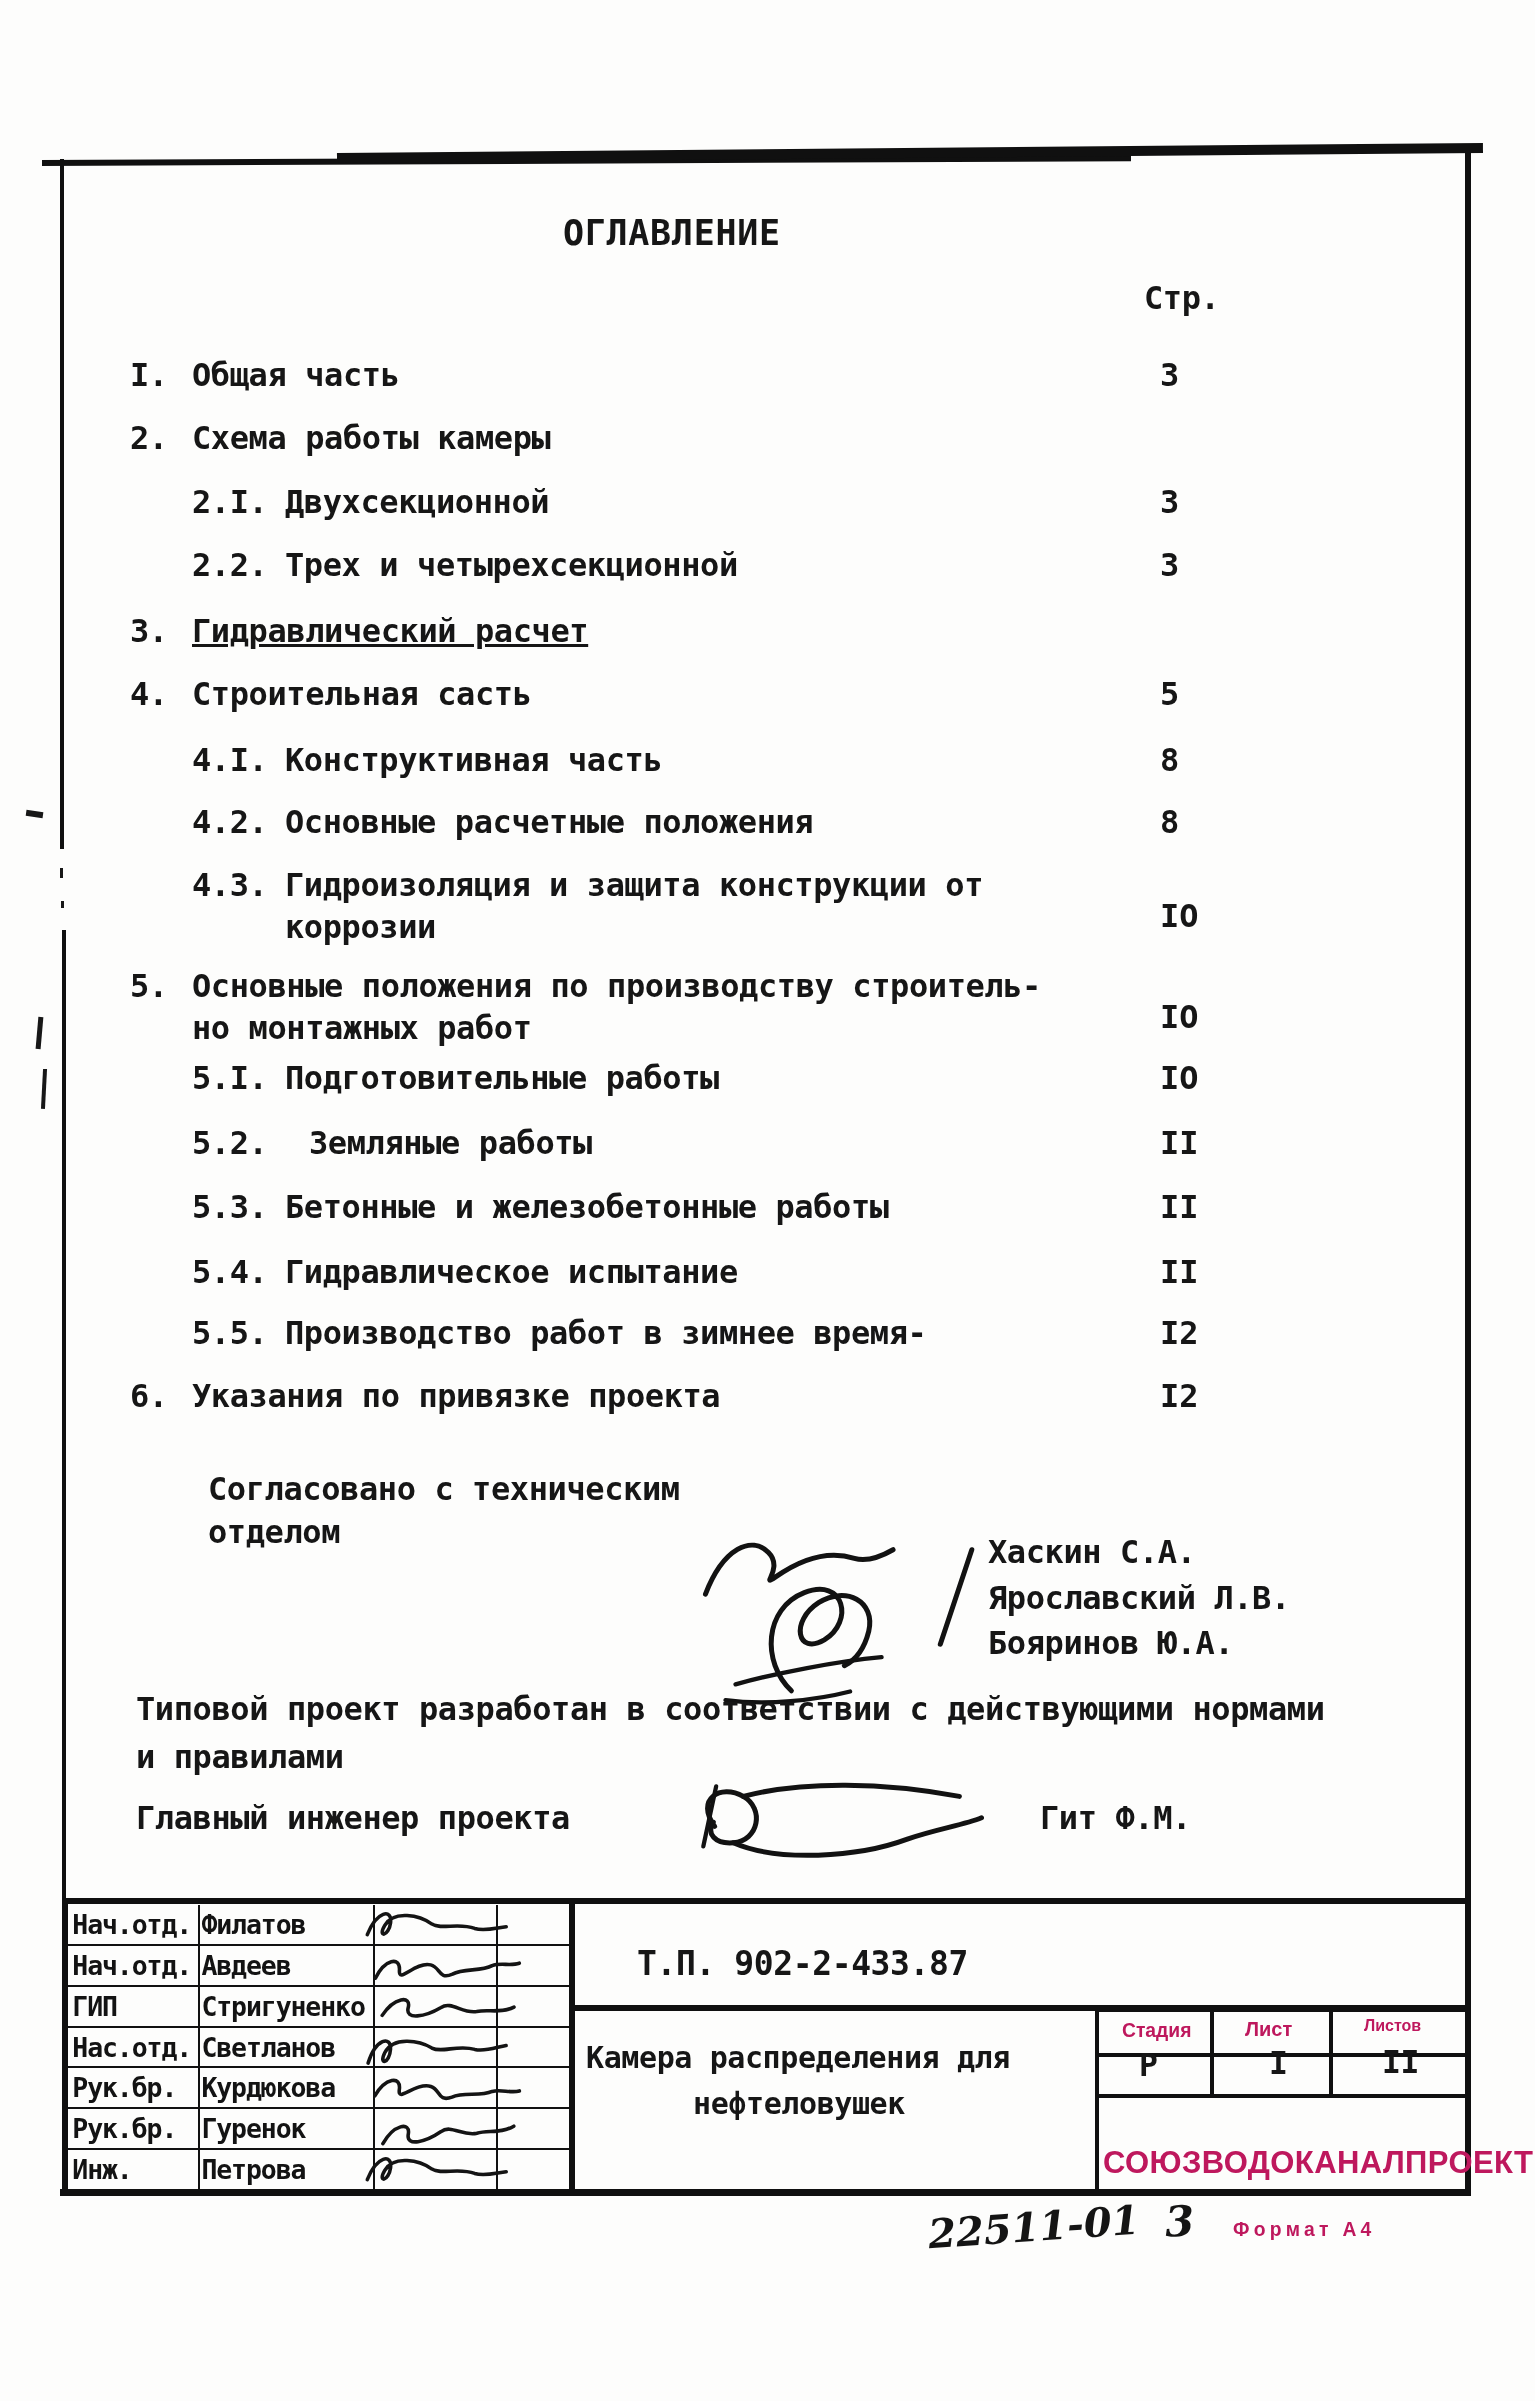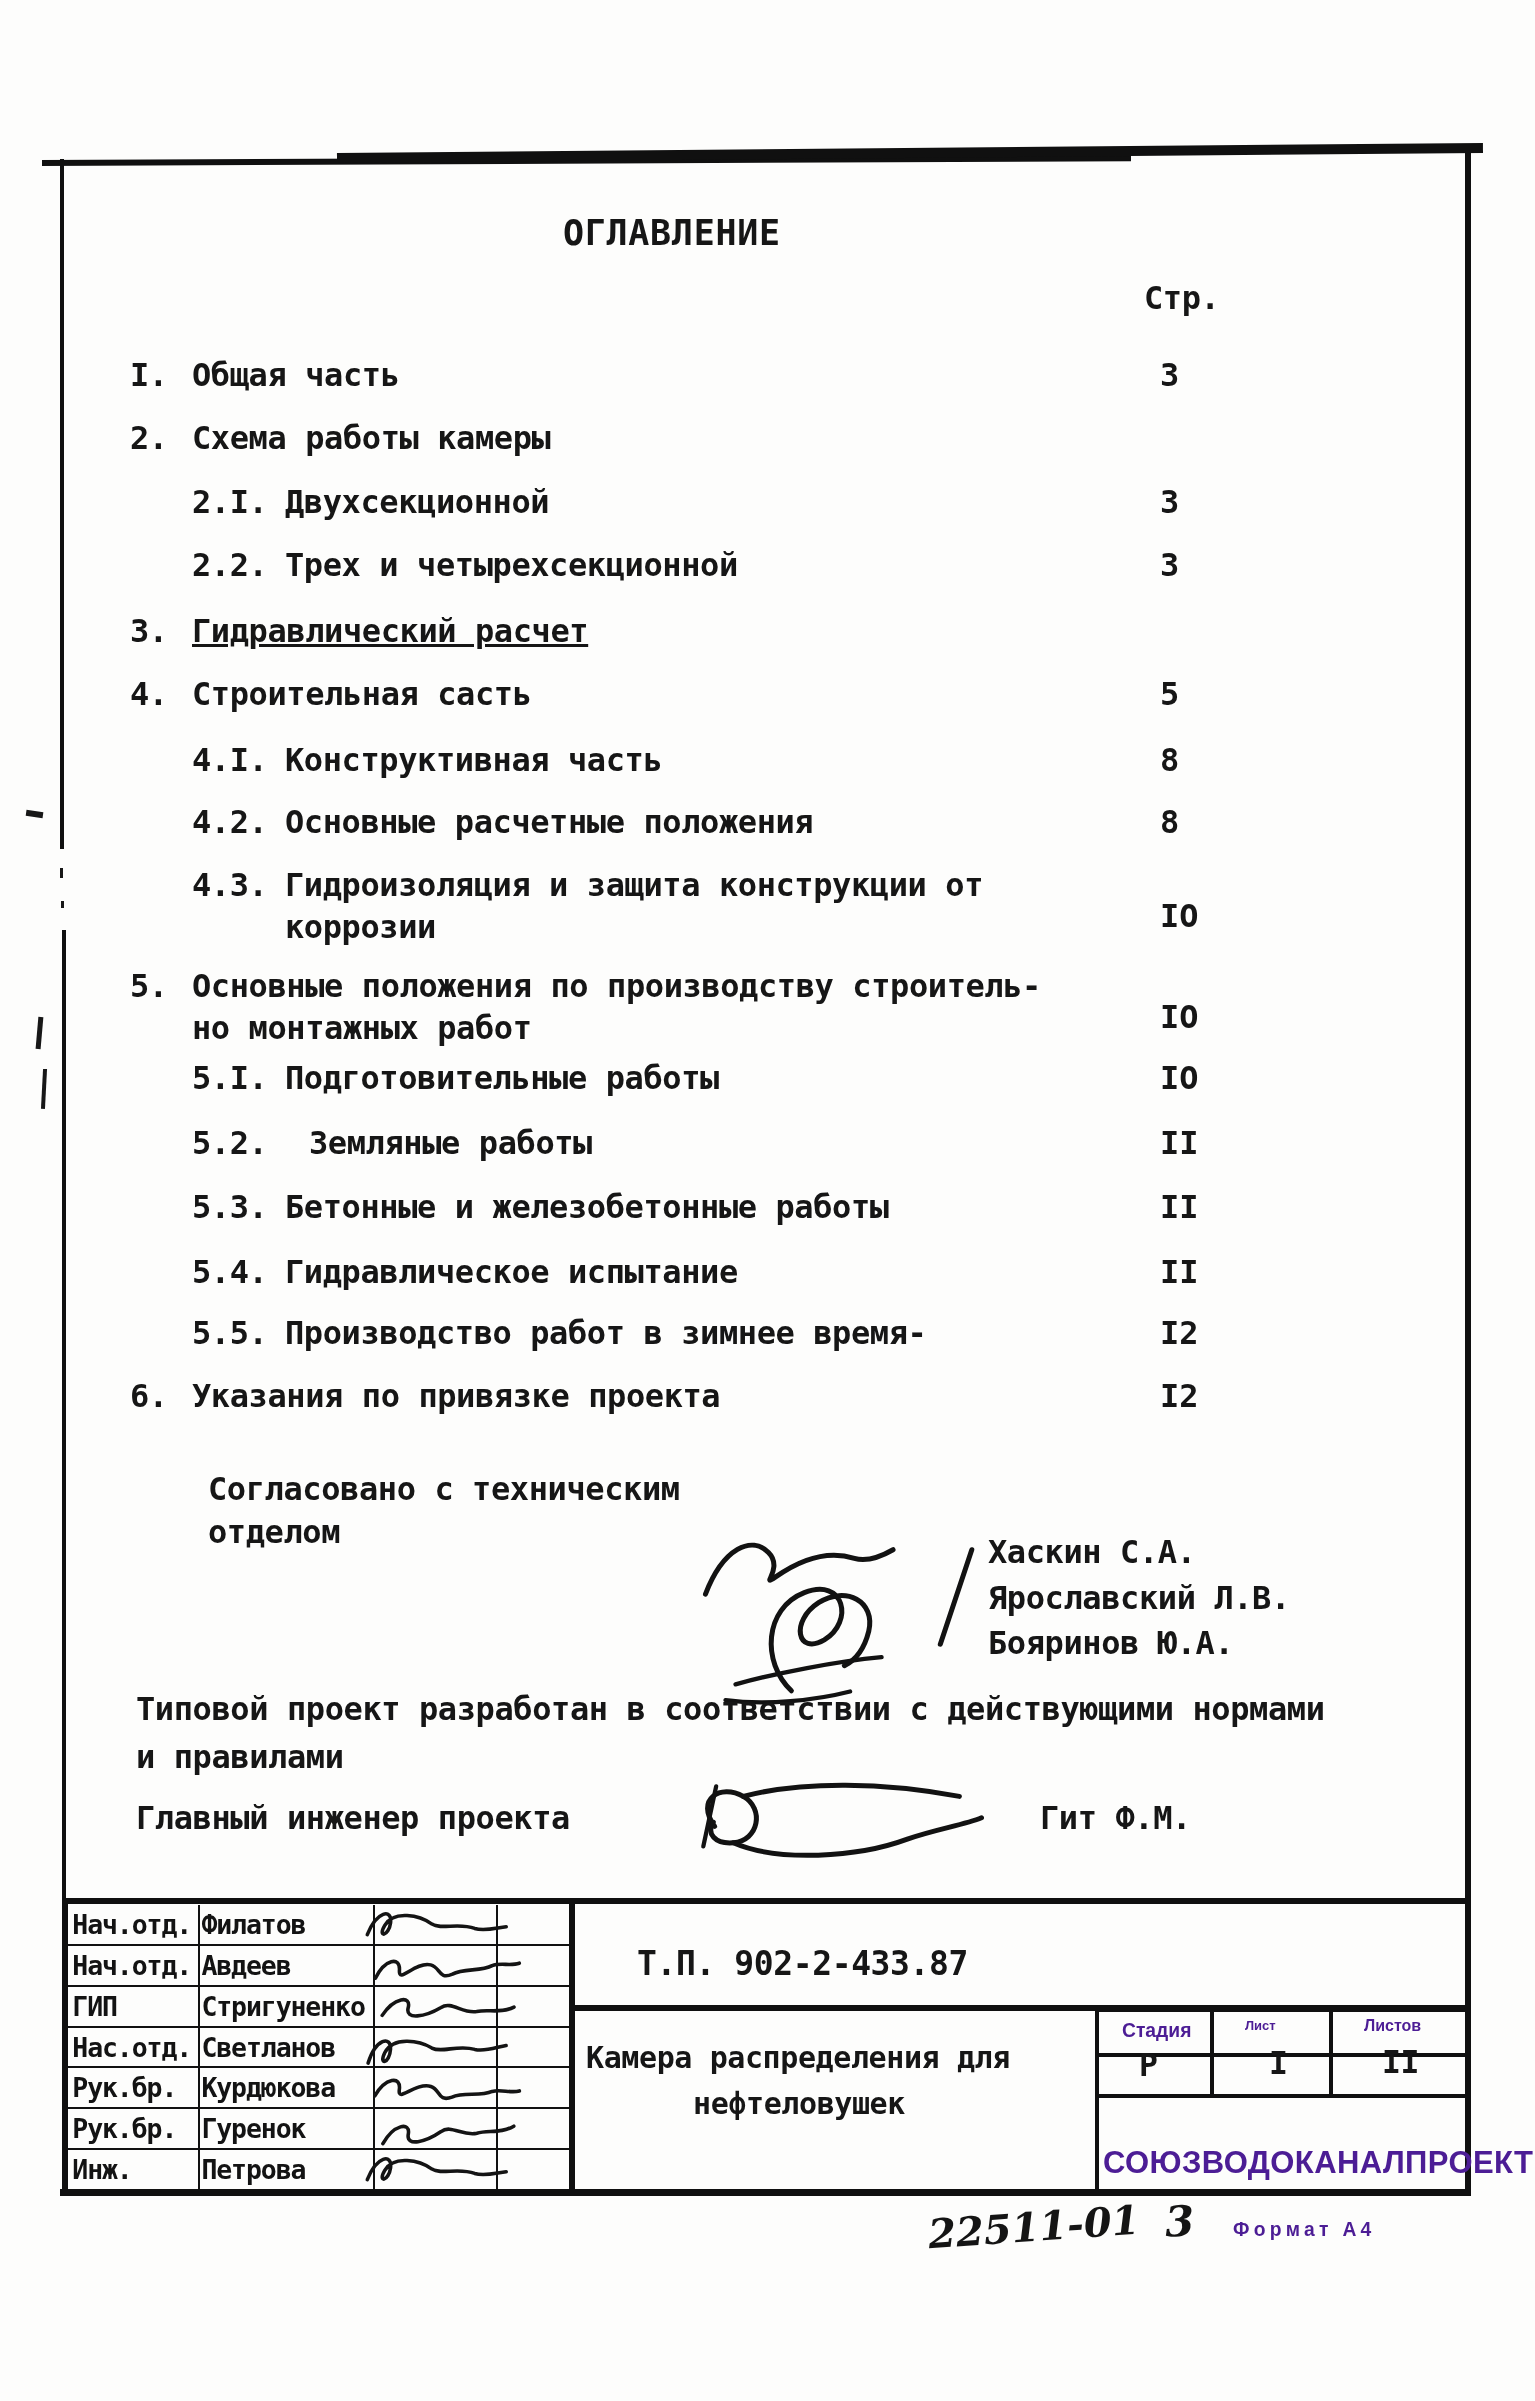--- a/index.html
+++ b/index.html
@@ -57,21 +57,21 @@
   }
   .c-role{width:132px;padding-left:4.3px;}
   .c-name{width:175px;padding-left:1.4px;}
   .c-sig{width:123px;}
   .c-last{width:72px;border-right:0;}
   .stamp-sig{position:absolute;pointer-events:none;z-index:5;}
   .stamp-sig path{fill:none;stroke:#141414;stroke-width:5;stroke-linecap:round;}
   
   .print-label{
     position:absolute;font-family:"Liberation Sans", sans-serif;
-    font-weight:700;color:#4c1d95;white-space:nowrap;
+    font-weight:700;color:#be185d;white-space:nowrap;
   }
   .hand{
     position:absolute;font-family:"DejaVu Serif", serif;
     font-style:italic;font-weight:700;color:#141414;white-space:nowrap;
   }
   .mark{position:absolute;background:#171717;}
 </style>
 </head>
 <body>
 
@@ -282,21 +282,21 @@
   <div class="tw" style="left:693px;top:2086px;font-size:30px;">нефтеловушек</div>
 
   <div class="vline" style="left:1095px;top:2008px;width:4.3px;height:185px;"></div>
   <div class="vline" style="left:1210px;top:2008px;width:3.6px;height:89px;"></div>
   <div class="vline" style="left:1329px;top:2008px;width:3.6px;height:89px;"></div>
   <div class="hline" style="left:1095px;top:2008px;width:373px;height:4.3px;"></div>
   <div class="hline" style="left:1095px;top:2053px;width:373px;height:4.3px;"></div>
   <div class="hline" style="left:1095px;top:2094px;width:373px;height:4.3px;"></div>
 
   <div class="print-label" style="left:1122px;top:2020px;font-size:19.3px;">Стадия</div>
-  <div class="print-label" style="left:1245px;top:2018px;font-size:13px;">Лист</div>
+  <div class="print-label" style="left:1245px;top:2018px;font-size:20px;">Лист</div>
   <div class="print-label" style="left:1364px;top:2017px;font-size:16px;">Листов</div>
 
   <div class="tw" style="left:1139px;top:2047px;font-size:31.5px;">Р</div>
   <div class="tw" style="left:1269px;top:2045px;font-size:31.5px;">I</div>
   <div class="tw" style="left:1382px;top:2044px;font-size:31.5px;">II</div>
 
   <div class="print-label" style="left:1103px;top:2145px;font-size:31px;letter-spacing:0.4px;">СОЮЗВОДОКАНАЛПРОЕКТ</div>
 
   <div class="hand" style="left:928px;top:2203px;font-size:40px;transform:rotate(-4deg);">22511-01</div>
   <div class="hand" style="left:1165px;top:2197px;font-size:42px;transform:rotate(-3deg);">3</div>

